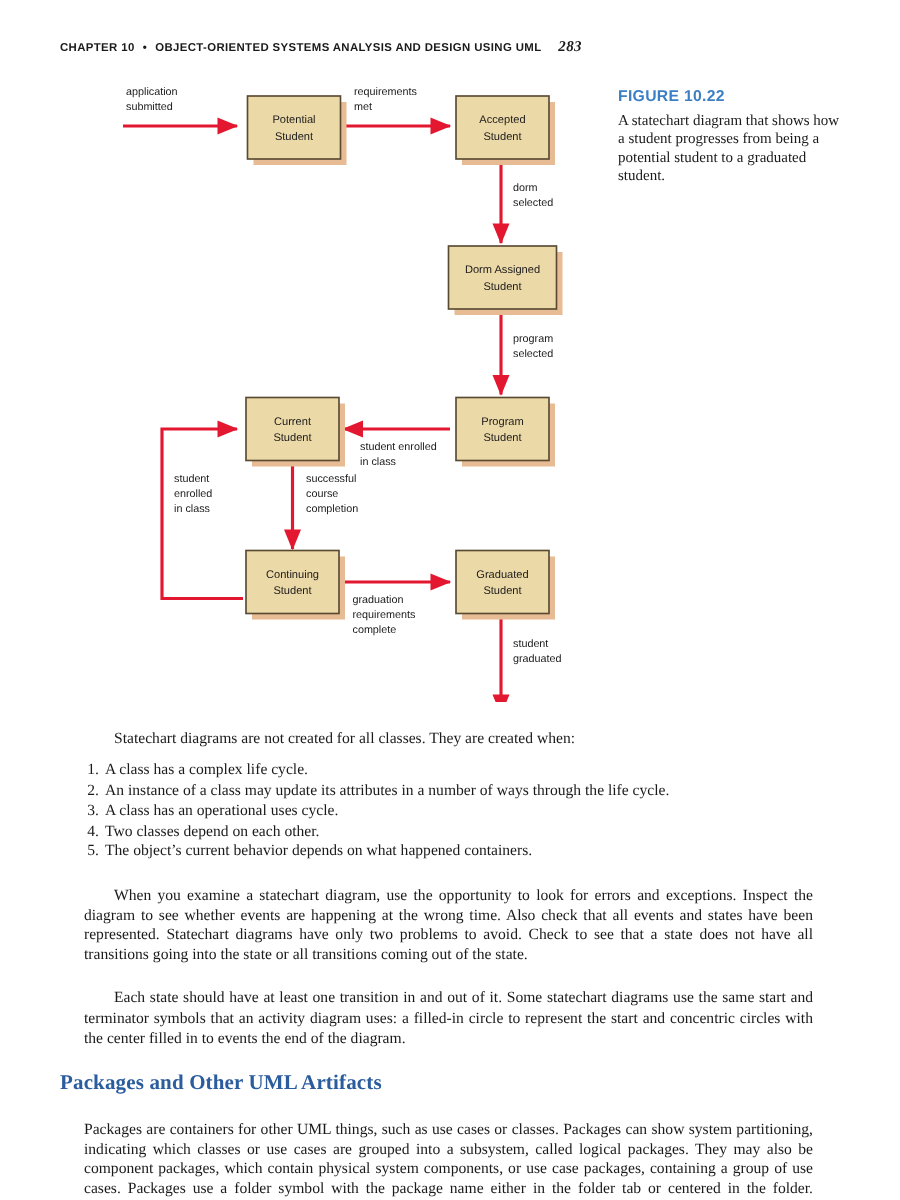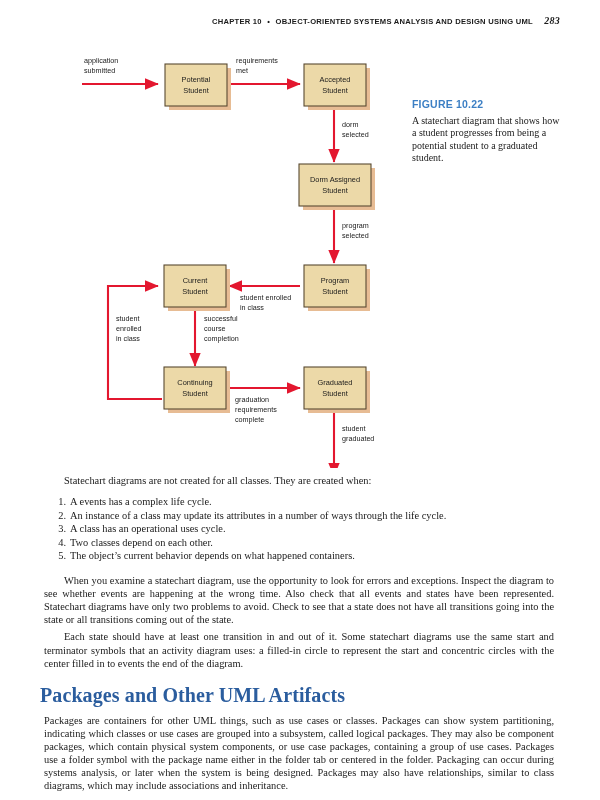--- a/index.html
+++ b/index.html
@@ -12,24 +12,23 @@
     height: 800px;
     position: relative;
     font-family: "Liberation Serif", serif;
     color: #1a1a1a;
     overflow: hidden;
   }
 
   
   #running-header {
     position: absolute;
-    top: 15px;
+    top: 26px;
     left: 40px;
     right: 40px;
-    text-align: right;
     font-family: "Liberation Sans", sans-serif;
     font-size: 7.6px;
     font-weight: bold;
     letter-spacing: 0.25px;
     color: #1a1a1a;
     white-space: nowrap;
   }
   #running-header .sep { margin: 0 3px; }
   #running-header .folio {
     font-family: "Liberation Serif", serif;
@@ -46,21 +45,20 @@
     top: 58px;
     width: 150px;
   }
   #figure-number {
     font-family: "Liberation Sans", sans-serif;
     font-size: 10.5px;
     font-weight: bold;
     color: #3c7fc4;
     letter-spacing: 0.2px;
     margin-bottom: 5px;
-    margin-top: 40px;
   }
   #figure-caption-text {
     font-family: "Liberation Serif", serif;
     font-size: 10px;
     line-height: 12.4px;
     color: #1a1a1a;
   }
 
   
   #statechart-figure {
@@ -88,21 +86,21 @@
   #body-column {
     position: absolute;
     left: 40px;
     top: 470px;
     width: 518px;
   }
   .para {
     font-size: 10.4px;
     line-height: 13.1px;
     text-align: justify;
-    margin: 4px;
+    margin: 16px;
   }
   .para.indent { text-indent: 20px; }
   .lead-para { margin-bottom: 8px; }
 
   ol#statechart-conditions {
     margin: 0 0 11px 0;
     padding: 0 0 0 30px;
     list-style: none;
     counter-reset: cond;
   }
@@ -117,21 +115,21 @@
     position: absolute;
     left: -16px;
     width: 12px;
     text-align: right;
   }
 
   .para-group { margin-bottom: 11px; }
 
   h2#packages-heading {
     font-family: "Liberation Serif", serif;
-    font-size: 20px;
+    font-size: 14px;
     font-weight: bold;
     color: #2b5d9e;
     margin: 14px 0 7px 0;
     letter-spacing: 0.1px;
   }
 </style>
 </head>
 <body>
 
 <div id="running-header">
@@ -255,21 +253,21 @@
       <text class="transition-label" x="272" y="393">graduated</text>
     </g>
   </svg>
 </div>
 
 <div id="body-column">
 
   <p class="para indent lead-para">Statechart diagrams are not created for all classes. They are created when:</p>
 
   <ol id="statechart-conditions">
-    <li>A events has a complex life cycle.</li>
+    <li>A class has a complex life cycle.</li>
     <li>An instance of a class may update its attributes in a number of ways through the life cycle.</li>
     <li>A class has an operational uses cycle.</li>
     <li>Two classes depend on each other.</li>
     <li>The object’s current behavior depends on what happened containers.</li>
   </ol>
 
   <div class="para-group">
     <p class="para indent">When you examine a statechart diagram, use the opportunity to look for errors and exceptions. Inspect the diagram to see whether events are happening at the wrong time. Also check that all events and states have been represented. Statechart diagrams have only two problems to avoid. Check to see that a state does not have all transitions going into the state or all transitions coming out of the state.</p>
     <p class="para indent">Each state should have at least one transition in and out of it. Some statechart diagrams use the same start and terminator symbols that an activity diagram uses: a filled-in circle to represent the start and concentric circles with the center filled in to events the end of the diagram.</p>
   </div>

